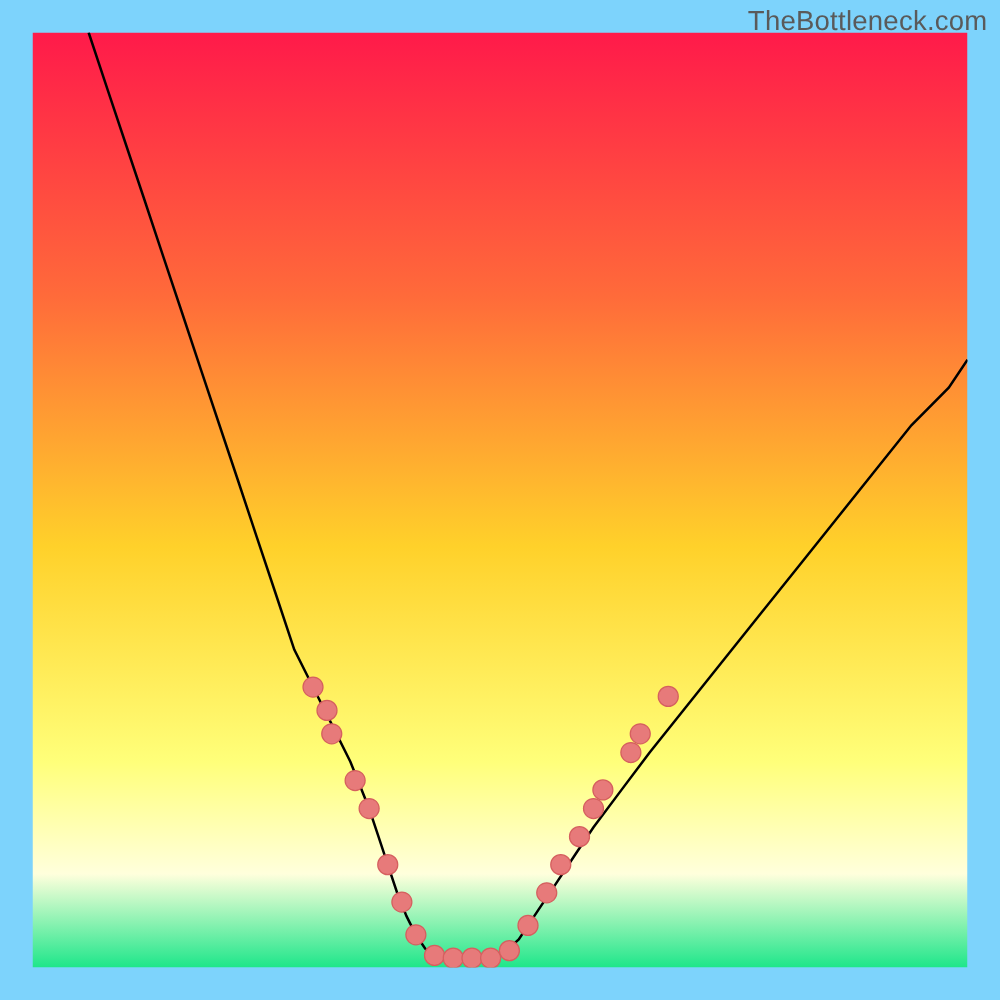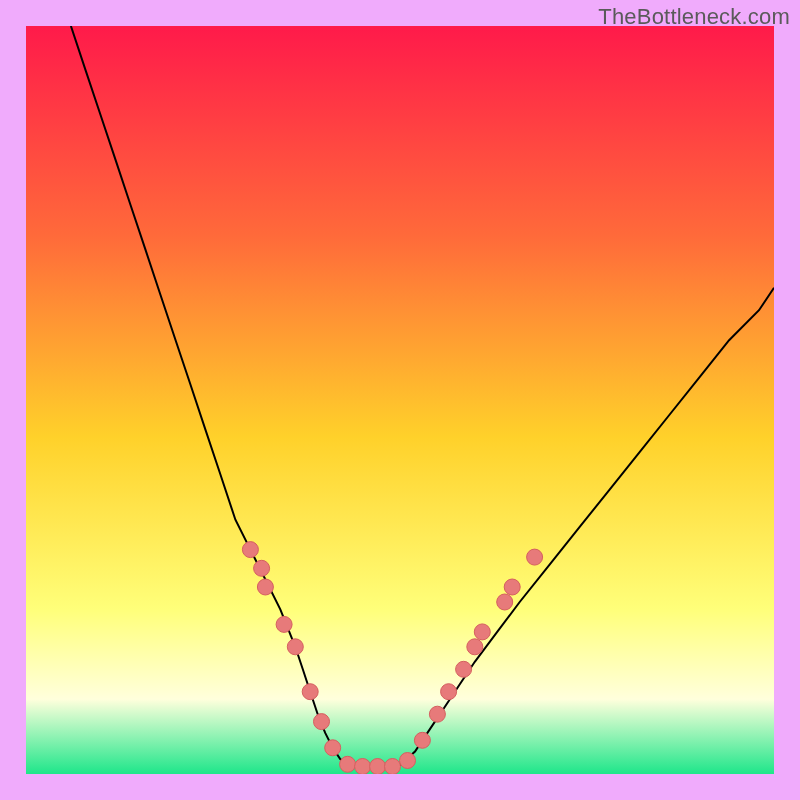--- a/index.html
+++ b/index.html
@@ -7,21 +7,21 @@
     padding: 0;
     width: 800px;
     height: 800px;
     overflow: hidden;
     background: #000;
     font-family: Arial, Helvetica, sans-serif;
   }
   .frame {
     position: absolute;
     inset: 0;
-    background: #f0abfc;
+    background: #7dd3fc;
   }
   .plot {
     position: absolute;
     left: 26px;
     top: 26px;
     width: 748px;
     height: 748px;
   }
   .watermark {
     position: absolute;

